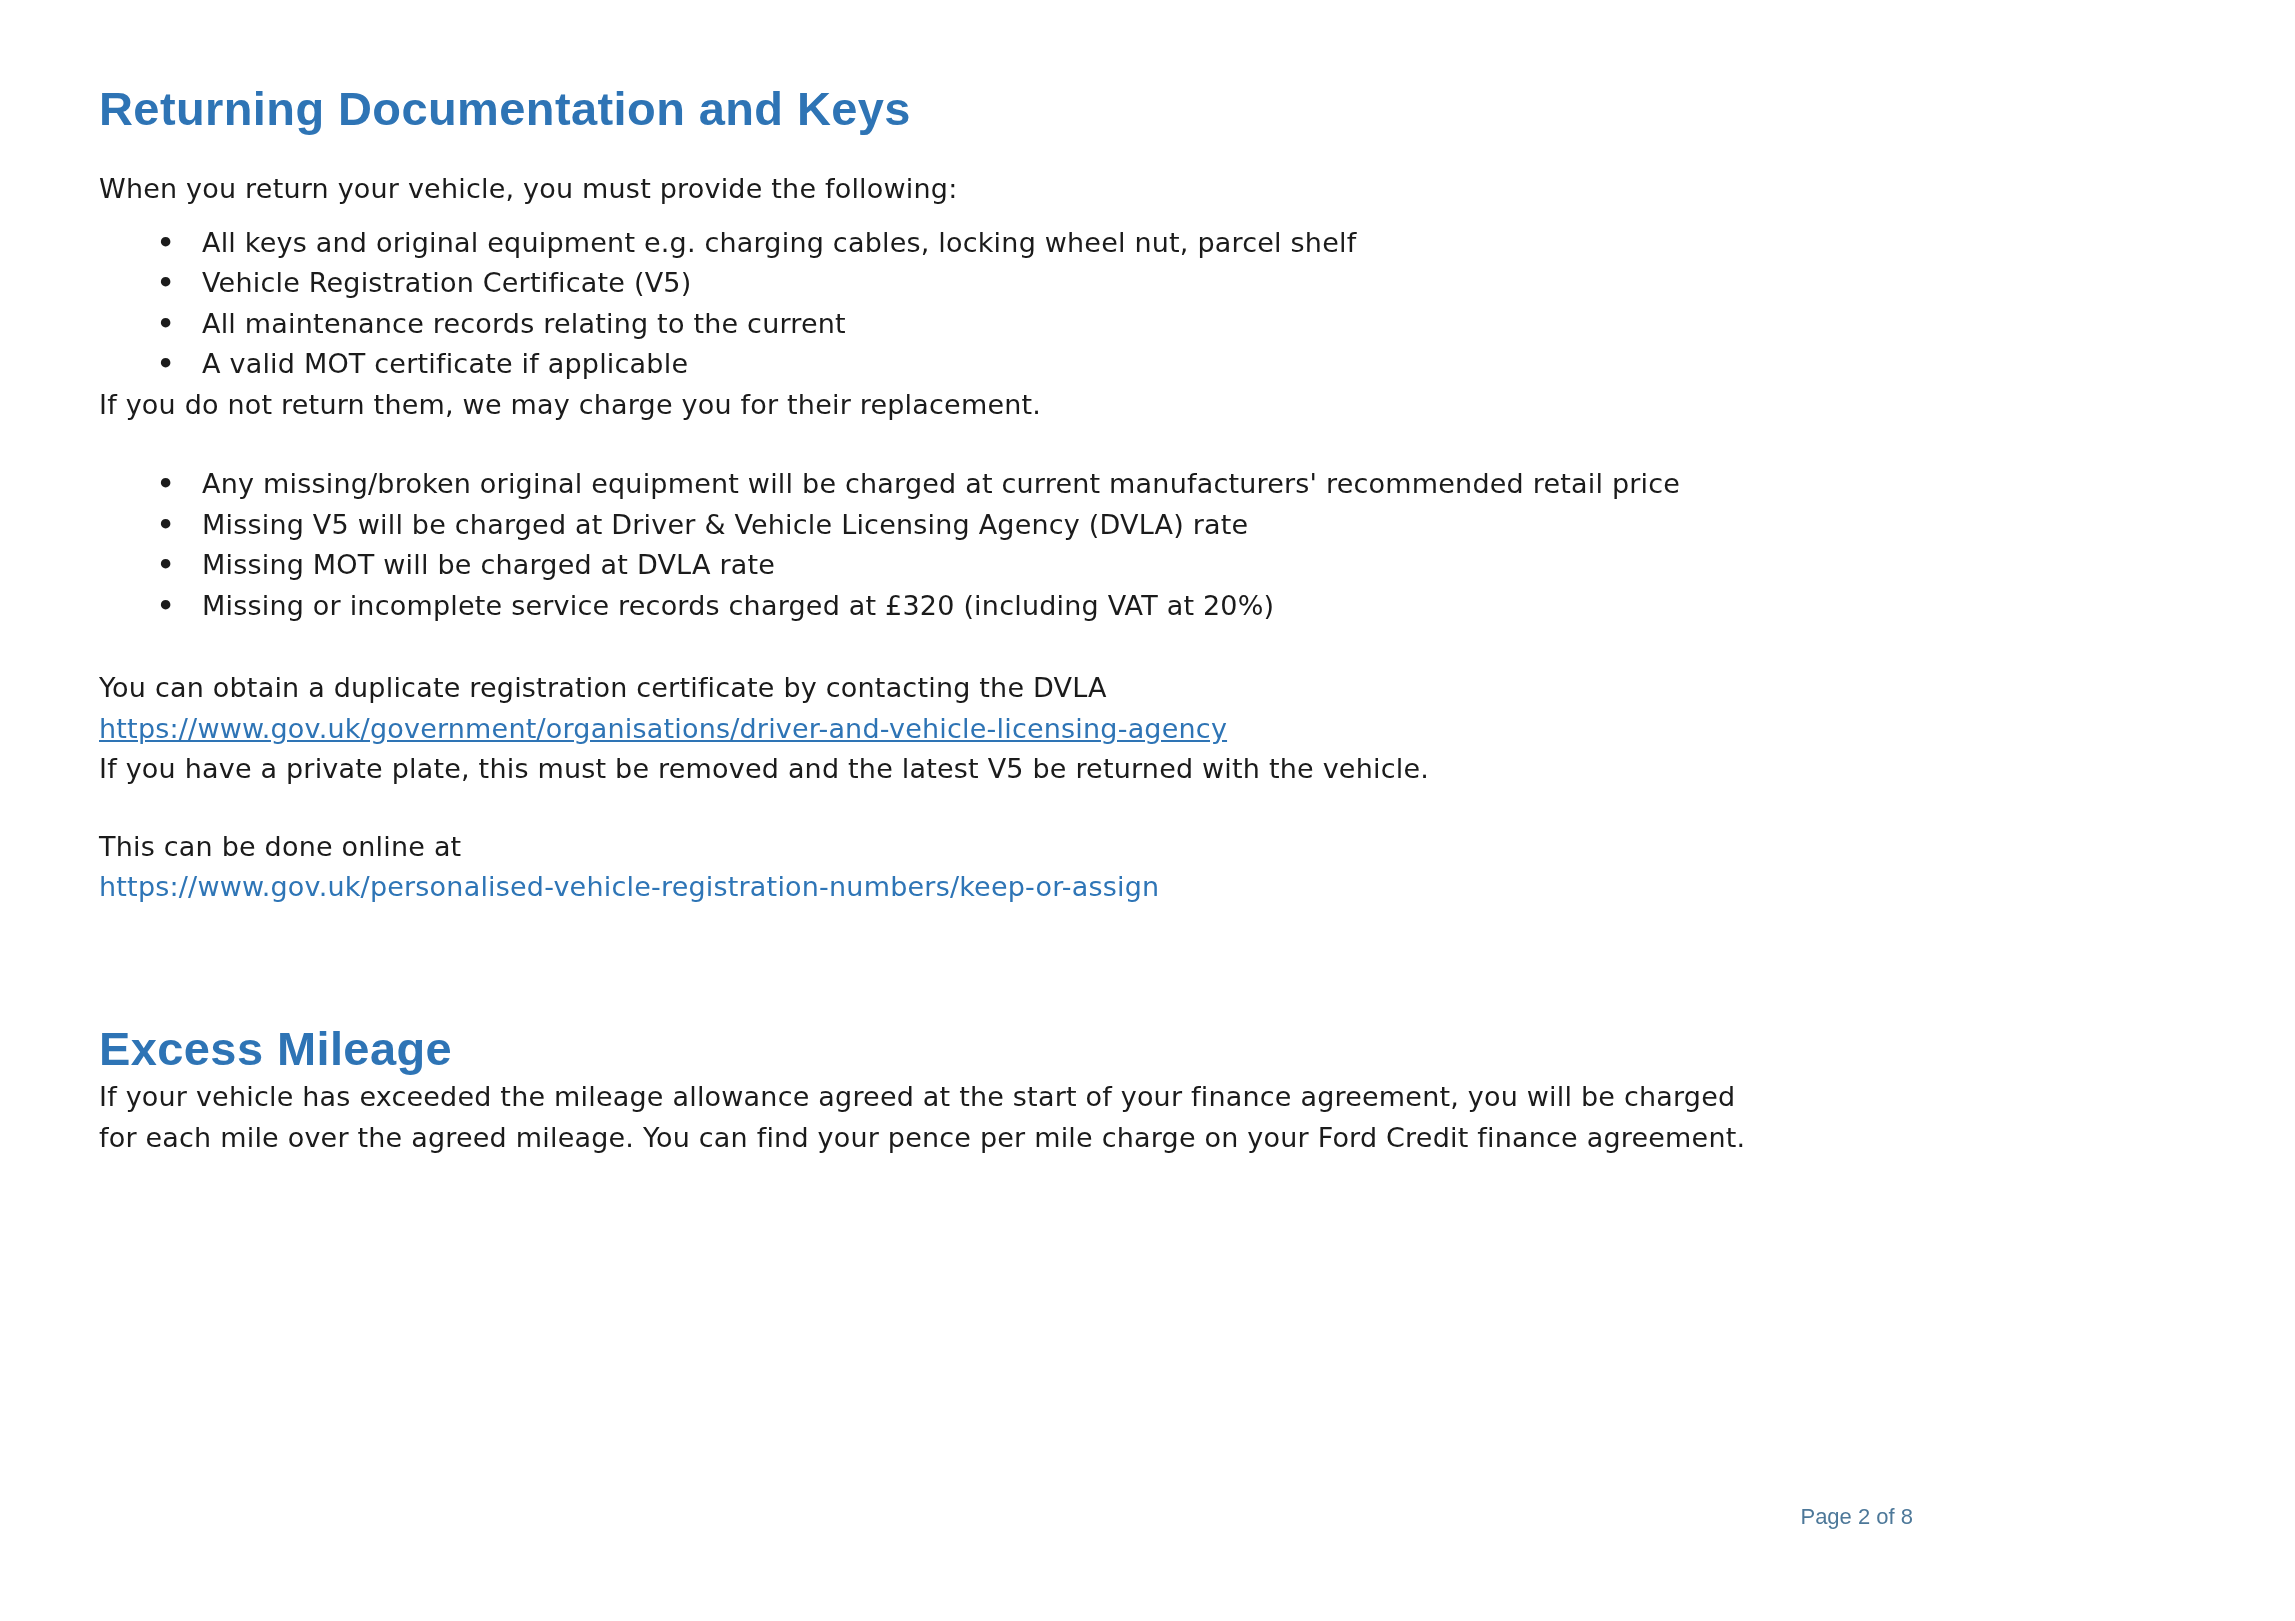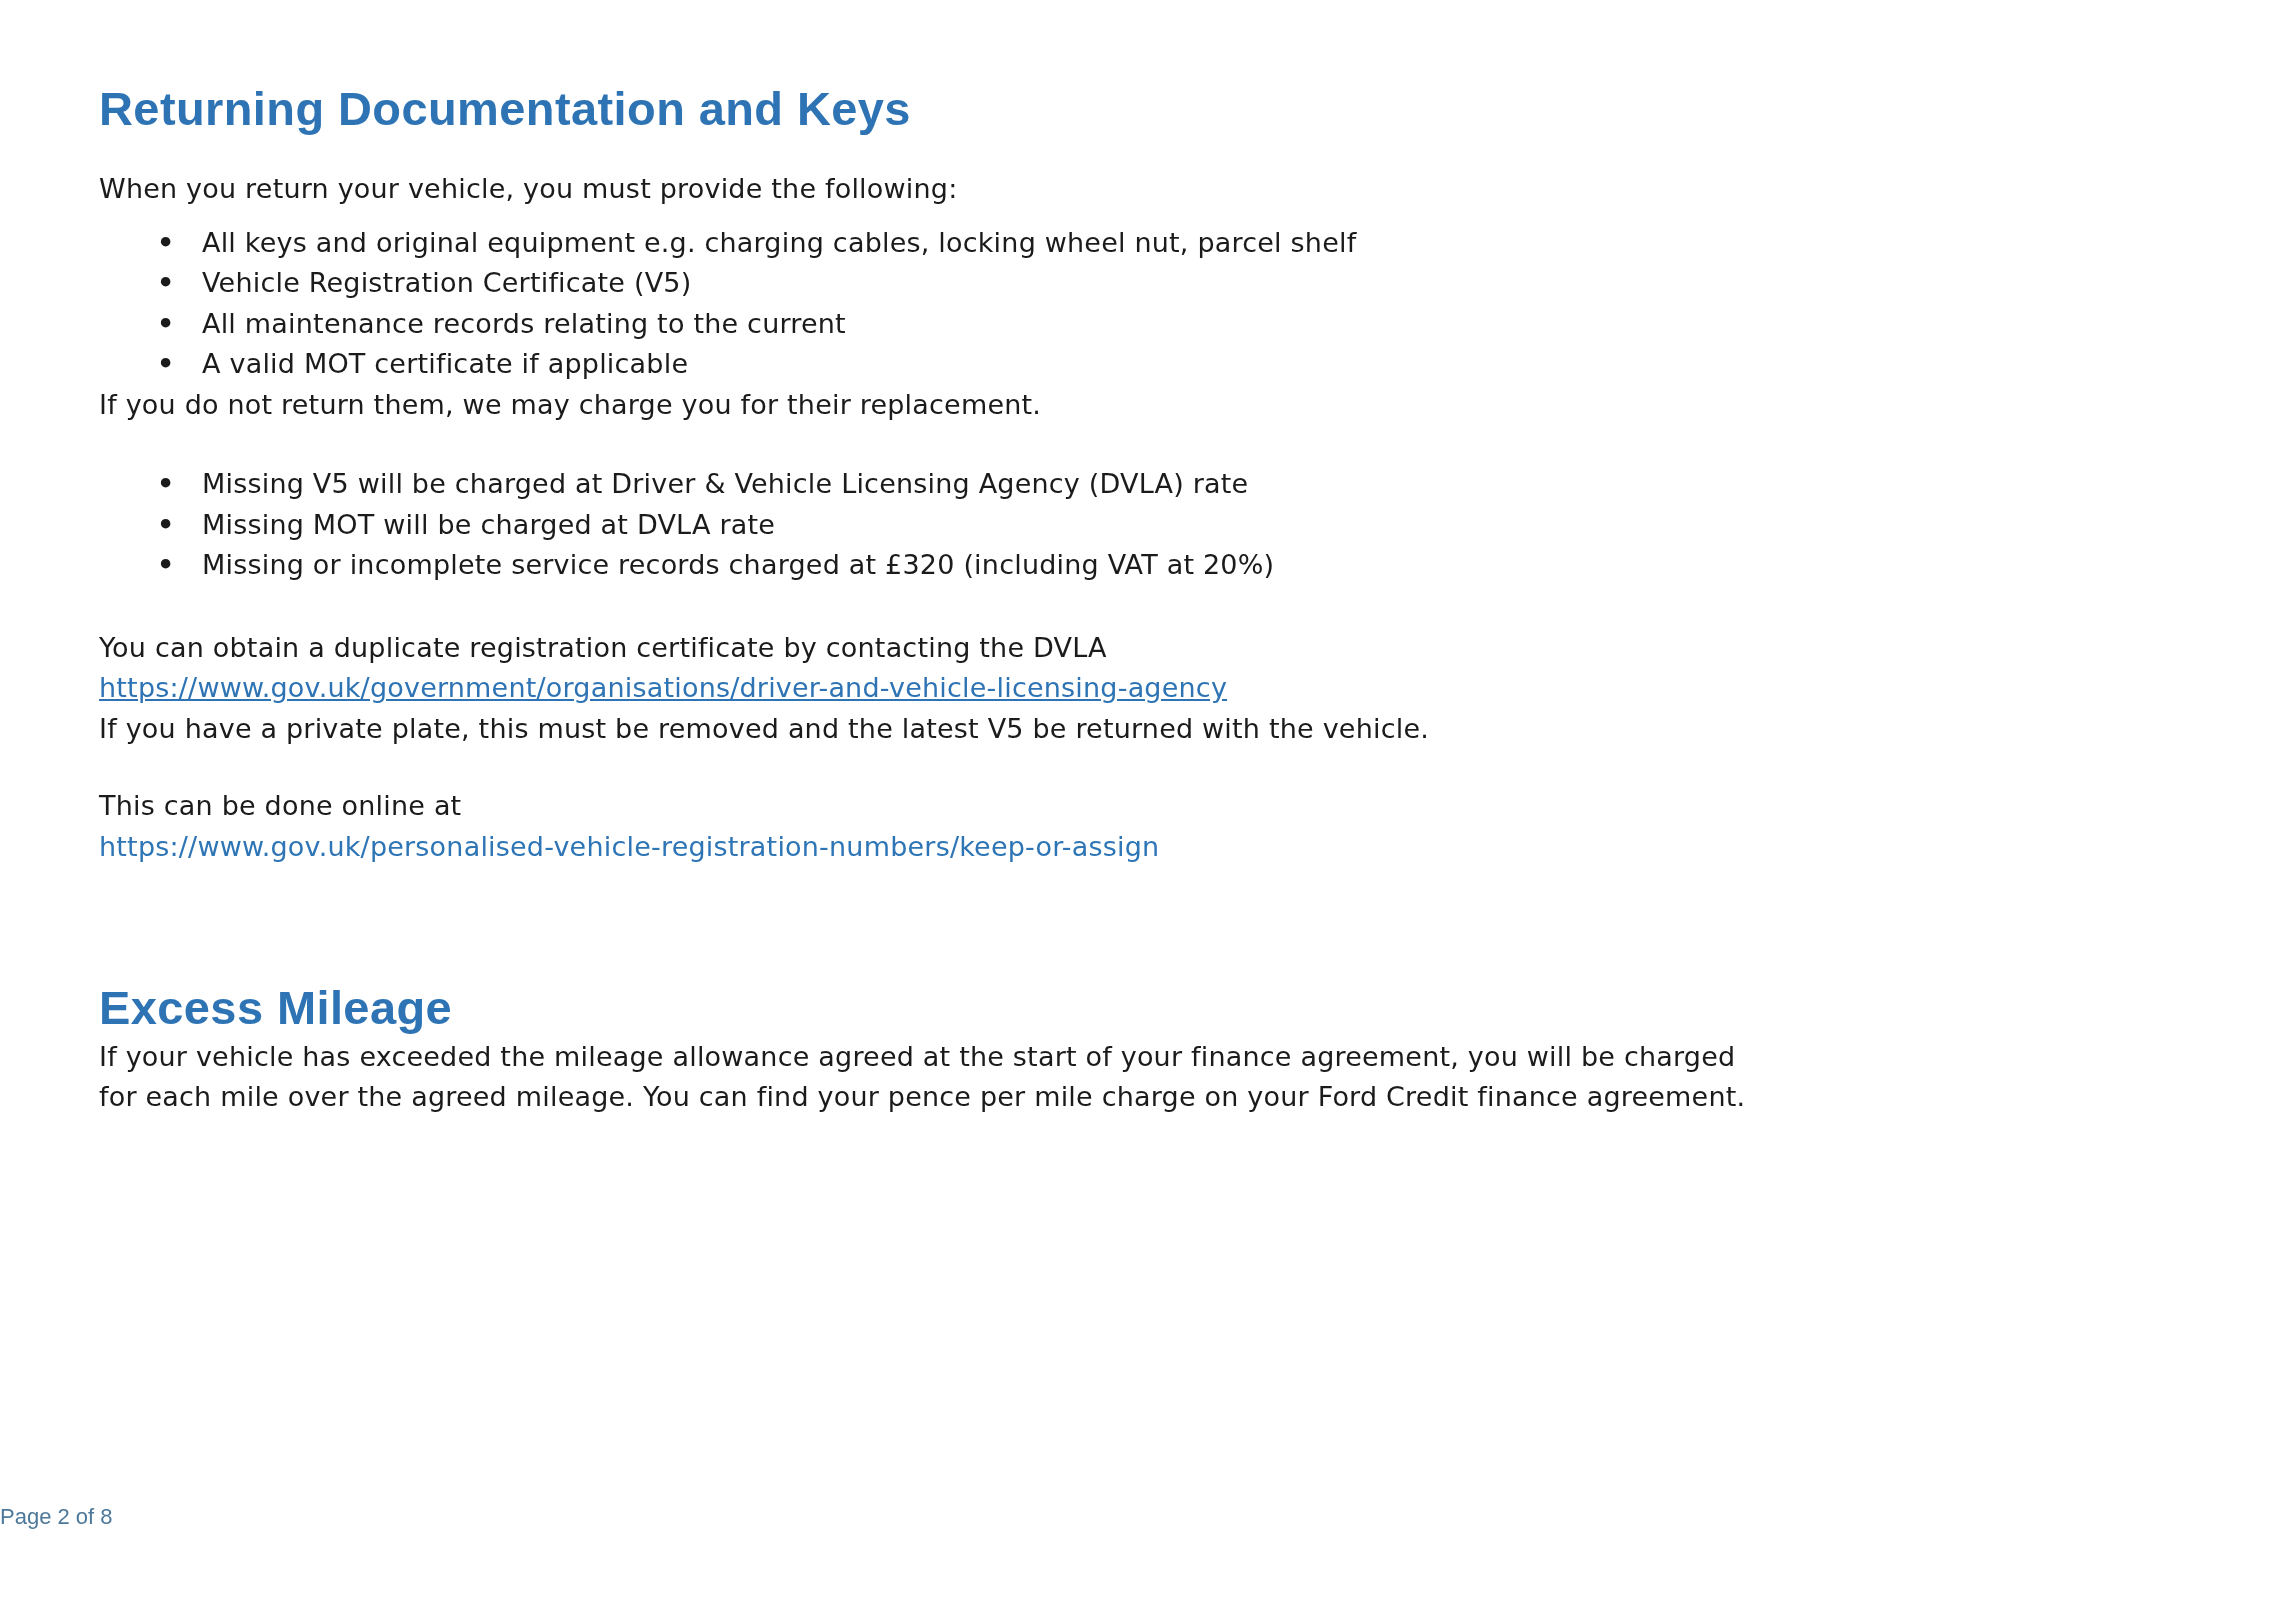--- a/index.html
+++ b/index.html
@@ -71,21 +71,21 @@
     text-decoration: none;
   }
   .excess-body {
     max-width: 1929px;
   }
   .footer {
     position: absolute;
     top: 1504px;
     left: 0;
     width: 100%;
-    text-align: left;
+    text-align: right;
     font-family: "Liberation Sans", sans-serif;
     font-size: 22px;
     color: #4D7899;
   }
 </style>
 </head>
 <body>
 
 <div class="page">
   <div class="content">
@@ -97,20 +97,21 @@
     <ul class="bullets">
       <li>All keys and original equipment e.g. charging cables, locking wheel nut, parcel shelf</li>
       <li>Vehicle Registration Certificate (V5)</li>
       <li>All maintenance records relating to the current</li>
       <li>A valid MOT certificate if applicable</li>
     </ul>
 
     <p class="para mt-48">If you do not return them, we may charge you for their replacement.</p>
 
     <ul class="bullets mt-48">
+      <li>Any missing/broken original equipment will be charged at current manufacturers' recommended retail price</li>
       <li>Missing V5 will be charged at Driver &amp; Vehicle Licensing Agency (DVLA) rate</li>
       <li>Missing MOT will be charged at DVLA rate</li>
       <li>Missing or incomplete service records charged at £320 (including VAT at 20%)</li>
     </ul>
 
     <div class="mt-52">
       <p class="para">You can obtain a duplicate registration certificate by contacting the DVLA</p>
       <a href="#" class="link-bold">https://www.gov.uk/government/organisations/driver-and-vehicle-licensing-agency</a>
     </div>
 

